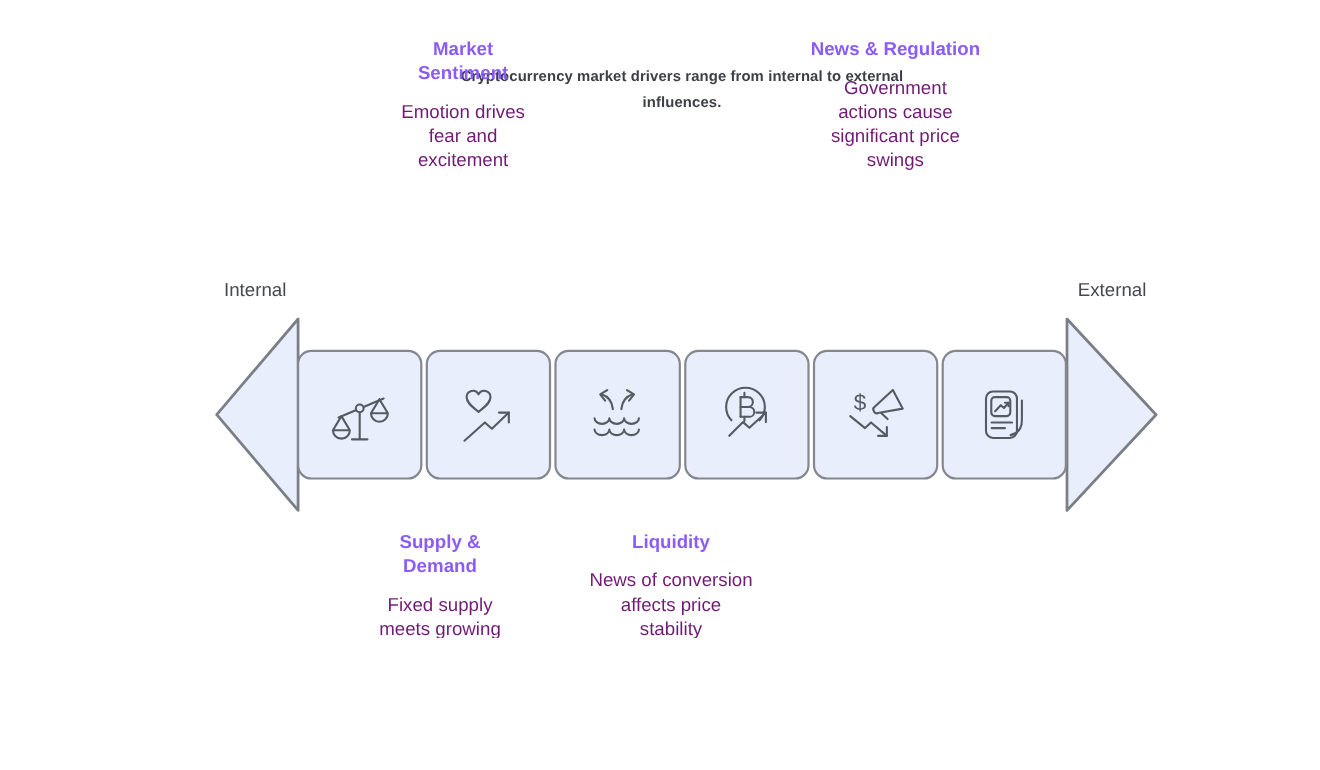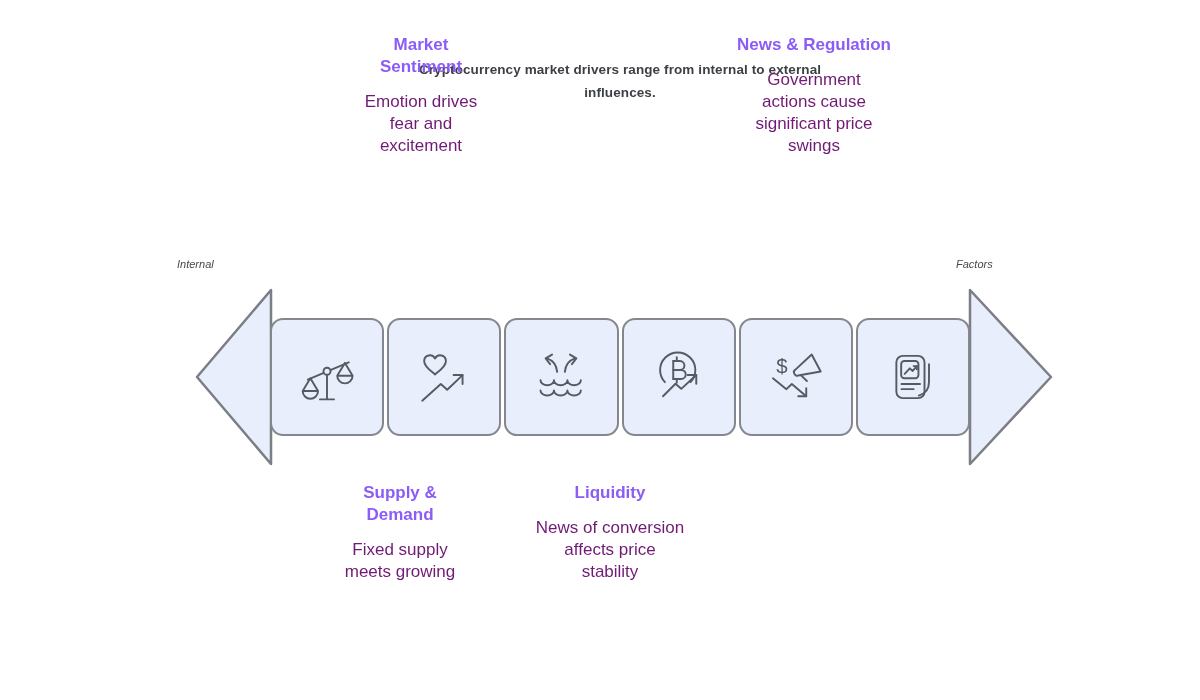--- a/index.html
+++ b/index.html
@@ -15,22 +15,22 @@
   .factor-col{position:absolute;width:220px;display:flex;flex-direction:column;align-items:center;text-align:center;}
   .factor-col.top{bottom:423px;justify-content:flex-end;}
   .factor-col.bottom{top:482px;justify-content:flex-start;}
   .factor-heading{
     font-size:17px;font-weight:bold;color:#8b5cf6;line-height:22px;white-space:pre-line;
   }
   .factor-body{
     margin-top:13px;font-size:17px;font-weight:normal;color:#701a75;line-height:22px;white-space:pre-line;
   }
   .axis-label{
-    position:absolute;top:253px;width:110px;text-align:left;
-    font-size:11px;color:#45484d;line-height:22px;font-style:italic;
+    position:absolute;top:253px;width:110px;text-align:center;
+    font-size:17px;color:#45484d;line-height:22px;
   }
   .axis-label.left{left:177px;}
   .axis-label.right{left:956px;}
   .arrowhead{position:absolute;top:285px;}
   .box-strip{
     position:absolute;left:270px;top:318px;width:700px;height:118px;
     display:flex;gap:3px;box-sizing:border-box;
   }
   .factor-box{
     flex:1;background:#e8eefb;border:2px solid #84878e;border-radius:13px;
@@ -70,21 +70,21 @@
 demand</div>
   </div>
   <div class="factor-col bottom" style="left:500px;">
     <div class="factor-heading">Liquidity</div>
     <div class="factor-body">News of conversion
 affects price
 stability</div>
   </div>
 
   <div class="axis-label left">Internal</div>
-  <div class="axis-label right">Factors</div>
+  <div class="axis-label right">External</div>
 
   <svg class="arrowhead" style="left:194px;" width="80" height="184" viewBox="0 0 80 184">
     <polygon points="3,92 77,5 77,179" fill="#e8eefb" stroke="#7b7e85" stroke-width="2.5" stroke-linejoin="round"></polygon>
   </svg>
   <svg class="arrowhead" style="left:966px;" width="88" height="184" viewBox="0 0 88 184">
     <polygon points="4,5 85,92 4,179" fill="#e8eefb" stroke="#7b7e85" stroke-width="2.5" stroke-linejoin="round"></polygon>
   </svg>
 
   <div class="box-strip">
 

